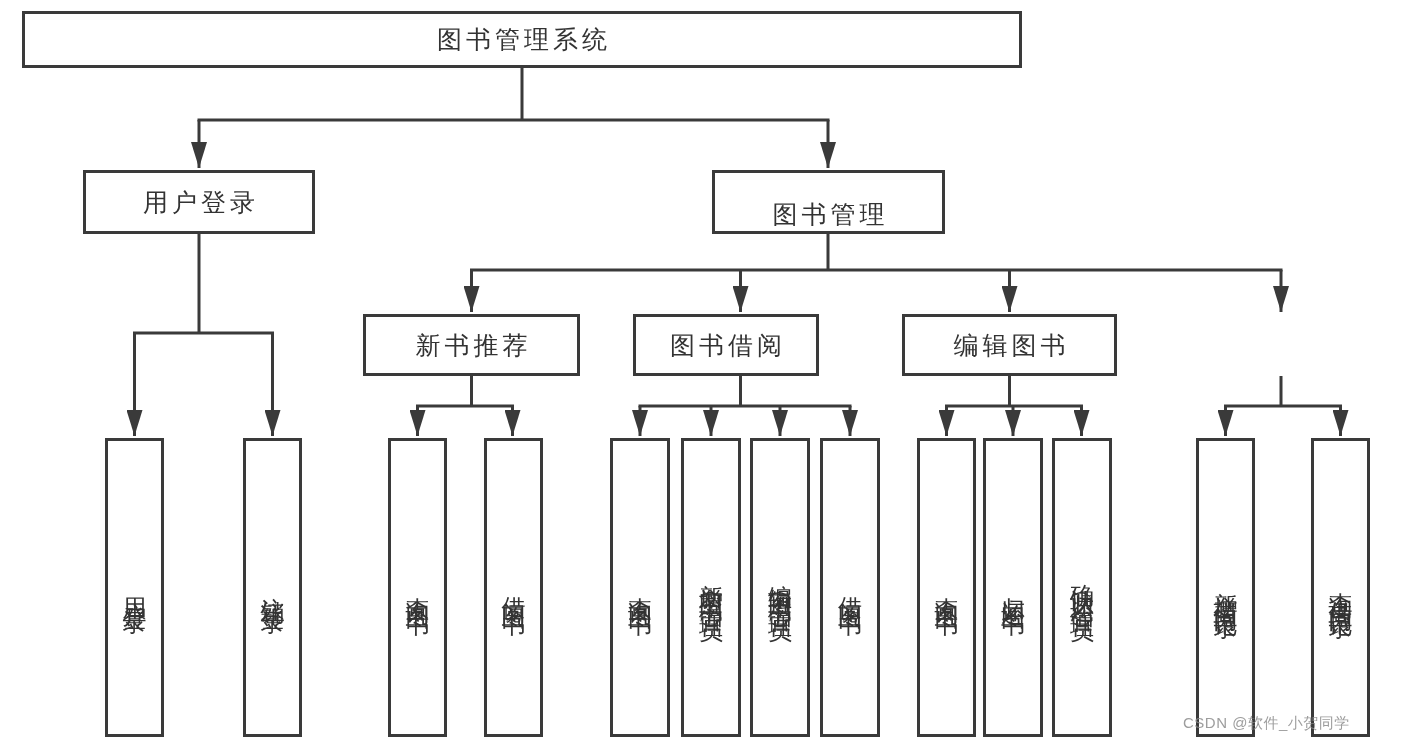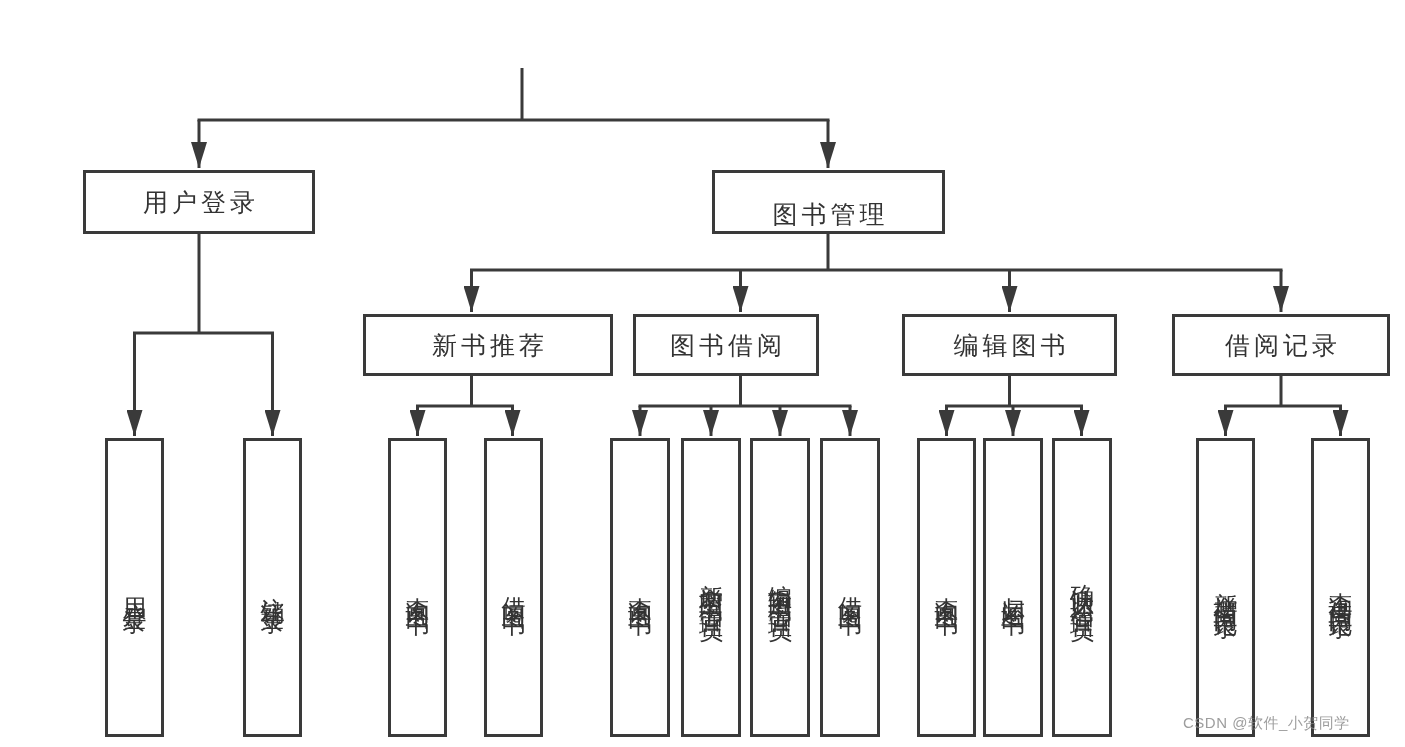--- a/index.html
+++ b/index.html
@@ -67,39 +67,39 @@
 
       <line x1="946.5" y1="406" x2="946.5" y2="436" marker-end="url(#arw)"></line>
       <line x1="1013" y1="406" x2="1013" y2="436" marker-end="url(#arw)"></line>
       <line x1="1081.5" y1="406" x2="1081.5" y2="436" marker-end="url(#arw)"></line>
 
       <line x1="1225.5" y1="406" x2="1225.5" y2="436" marker-end="url(#arw)"></line>
       <line x1="1340.5" y1="406" x2="1340.5" y2="436" marker-end="url(#arw)"></line>
     </g>
   </svg>
 
+  <div class="node hbox" style="left:22px; top:11px; width:1000px; height:57px;">
+    <span>图书管理系统</span>
+  </div>
 
   <div class="node hbox" style="left:83px; top:170px; width:232px; height:64px;">
     <span>用户登录</span>
   </div>
   <div class="node hbox" style="left:712px; top:170px; width:233px; height:64px;align-items:flex-end;">
     <span>图书管理</span>
   </div>
 
-  <div class="node hbox" style="left:363px; top:314px; width:250px; height:62px;">
+  <div class="node hbox" style="left:363px; top:314px; width:217px; height:62px;">
     <span>新书推荐</span>
   </div>
   <div class="node hbox" style="left:633px; top:314px; width:186px; height:62px;">
     <span>图书借阅</span>
   </div>
   <div class="node hbox" style="left:902px; top:314px; width:215px; height:62px;">
     <span>编辑图书</span>
-  </div>
-  <div class="node hbox" style="left:1172px; top:314px; width:218px; height:62px;">
-    <span>借阅记录</span>
   </div>
 
   <div class="node leaf" style="left:105px; top:438px; width:59px; height:299px;">
     <span class="vtext">用户登录</span>
   </div>
   <div class="node leaf" style="left:243px; top:438px; width:59px; height:299px;">
     <span class="vtext">注销登录</span>
   </div>
 
   <div class="node leaf" style="left:388px; top:438px; width:59px; height:299px;">

